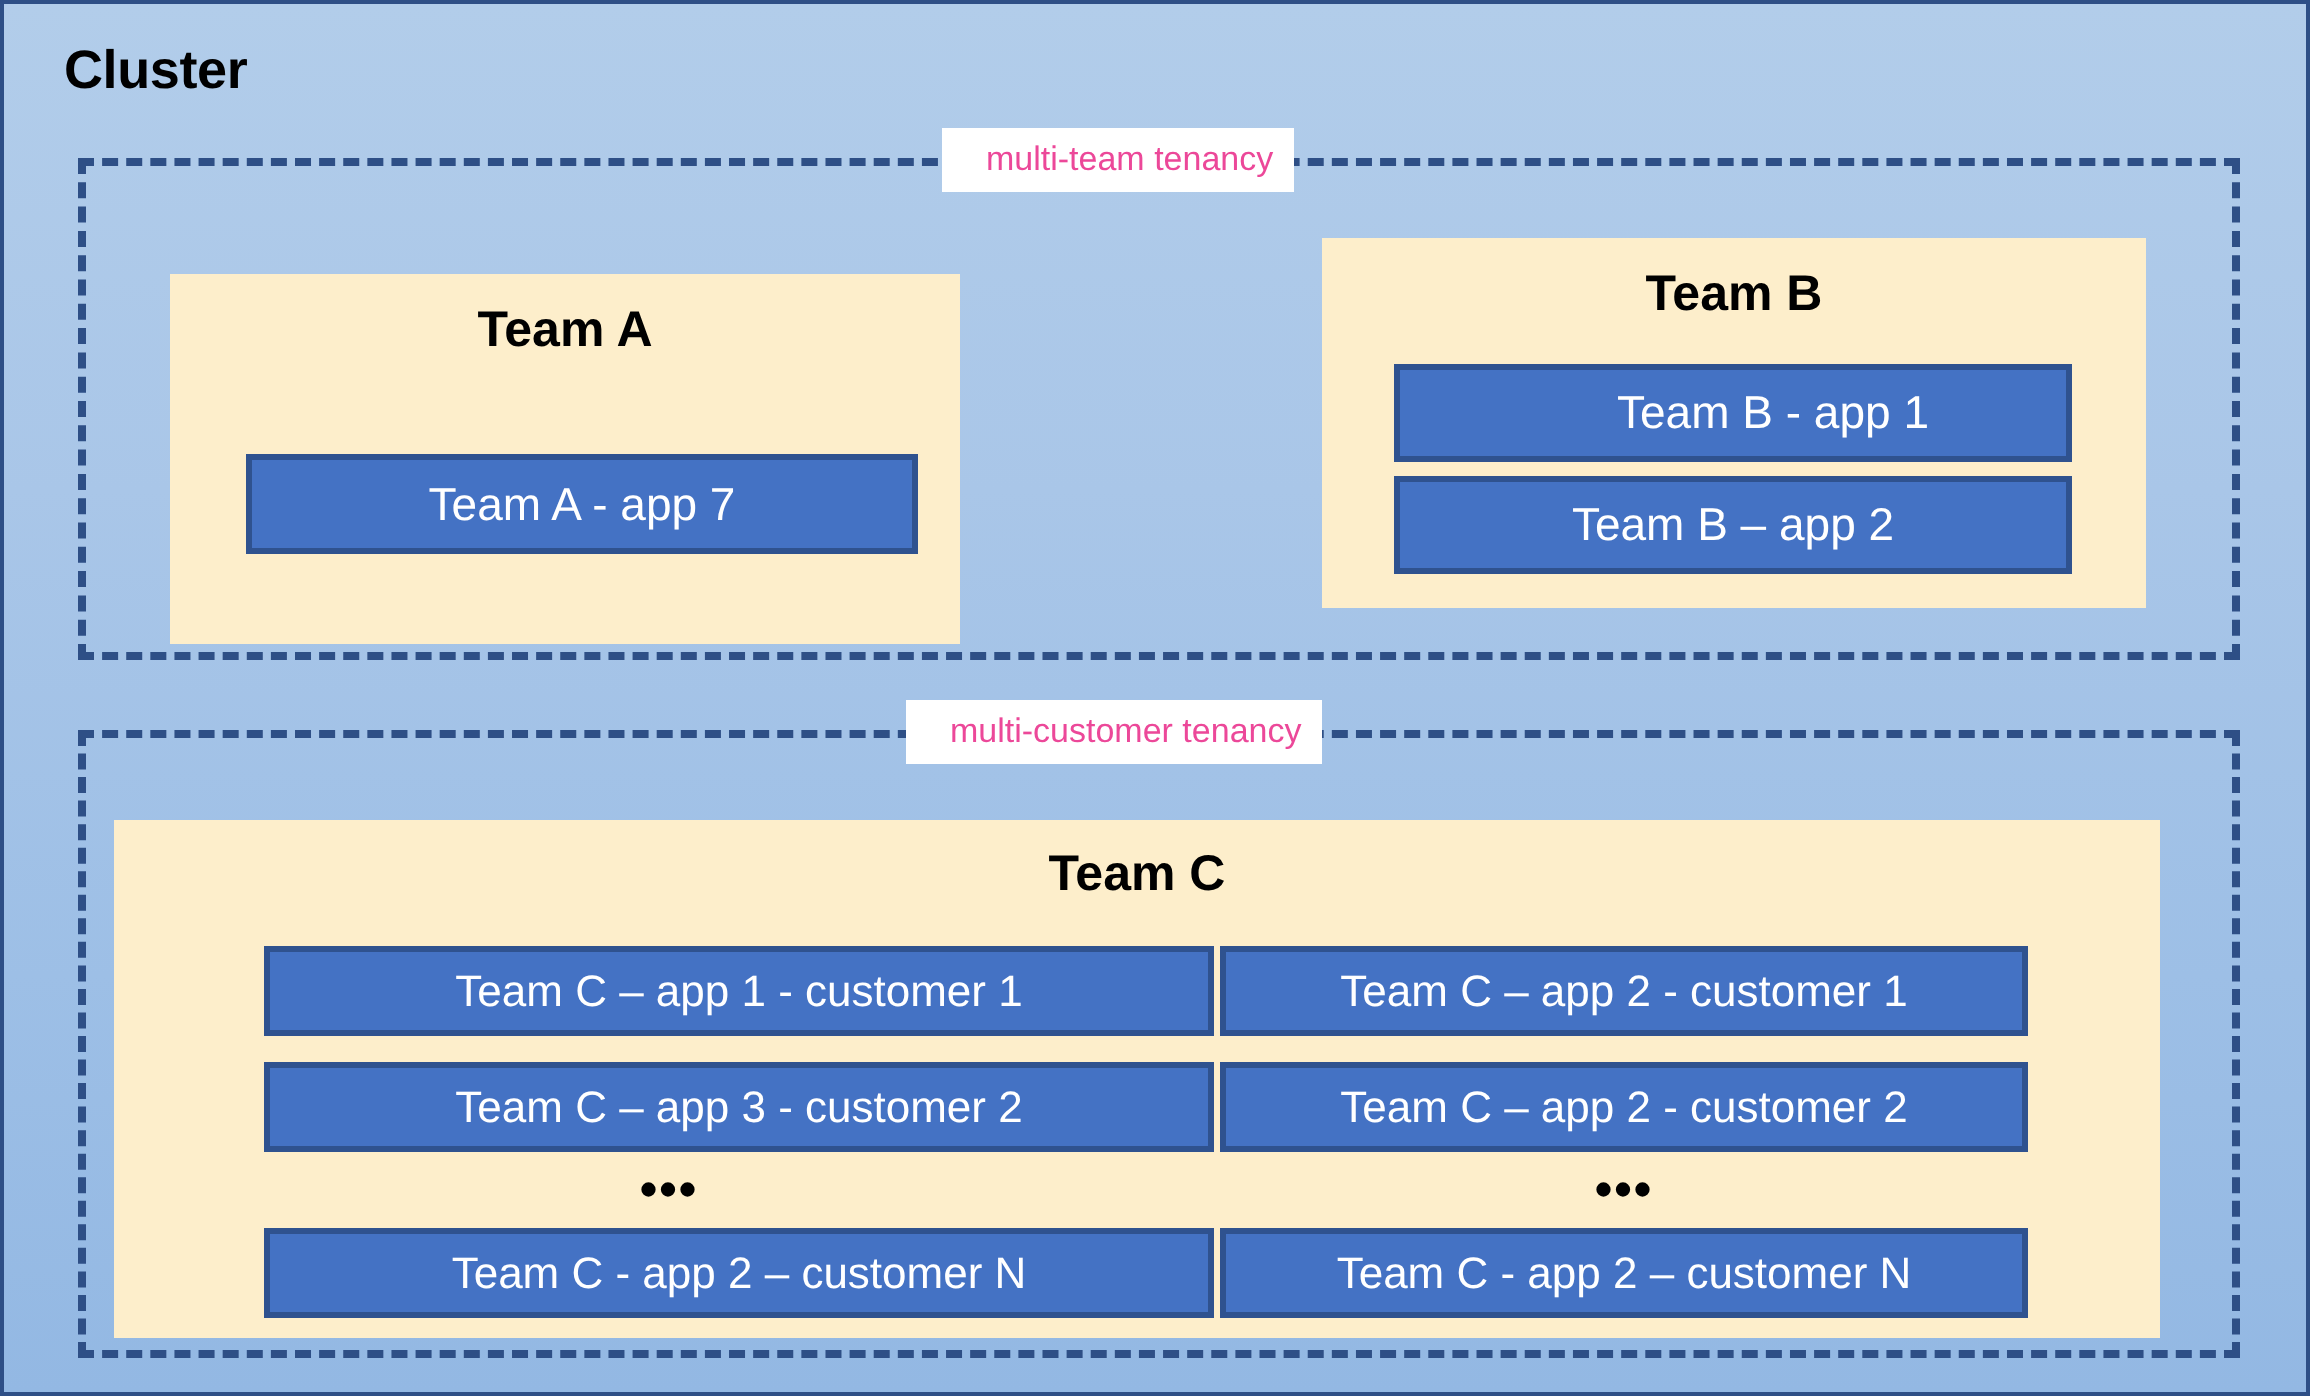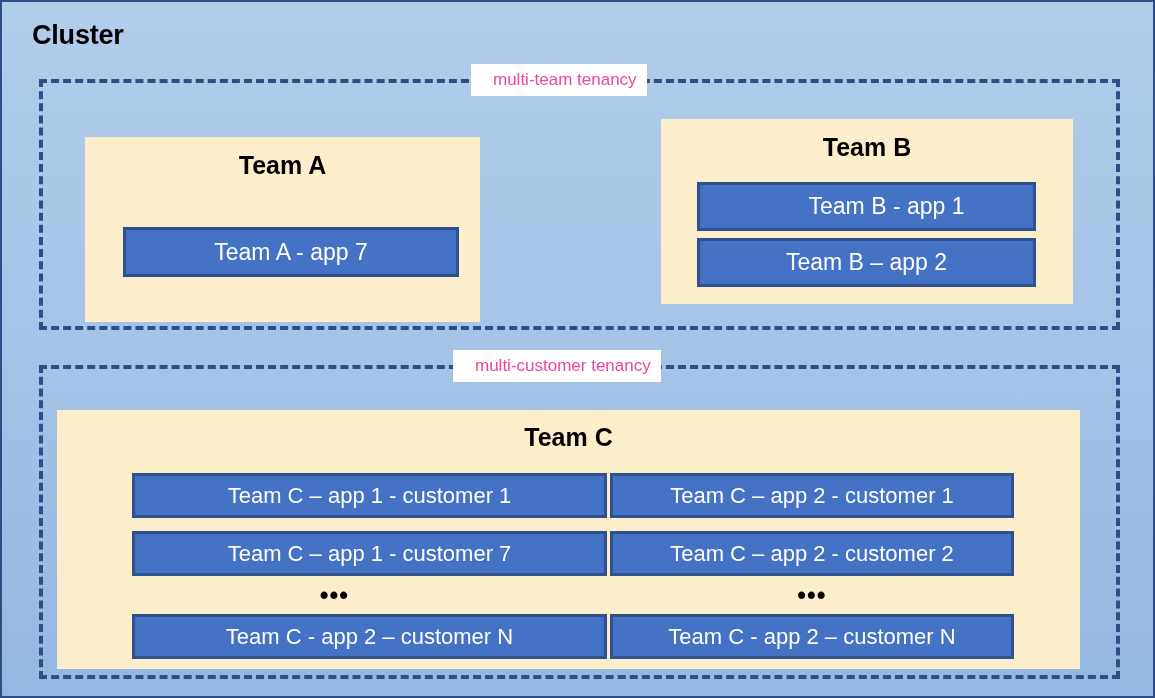--- a/index.html
+++ b/index.html
@@ -208,21 +208,21 @@
   </div>
 
   <div class="tenancy-group" id="group-multi-customer"></div>
 
   <div class="tenancy-label" id="label-multi-customer">multi-customer tenancy</div>
 
   <div class="team-box" id="team-c-box">
     <div class="team-title">Team C</div>
 
     <div class="app-box team-c-app col-left row-1">Team C – app 1 - customer 1</div>
-    <div class="app-box team-c-app col-left row-2">Team C – app 1 - customer 7</div>
+    <div class="app-box team-c-app col-left row-2">Team C – app 3 - customer 2</div>
     <div class="ellipsis col-left row-dots">•••</div>
     <div class="app-box team-c-app col-left row-n">Team C - app 2 – customer N</div>
 
     <div class="app-box team-c-app col-right row-1">Team C – app 2 - customer 1</div>
     <div class="app-box team-c-app col-right row-2">Team C – app 2 - customer 2</div>
     <div class="ellipsis col-right row-dots">•••</div>
     <div class="app-box team-c-app col-right row-n">Team C - app 2 – customer N</div>
   </div>
 
 </div>

